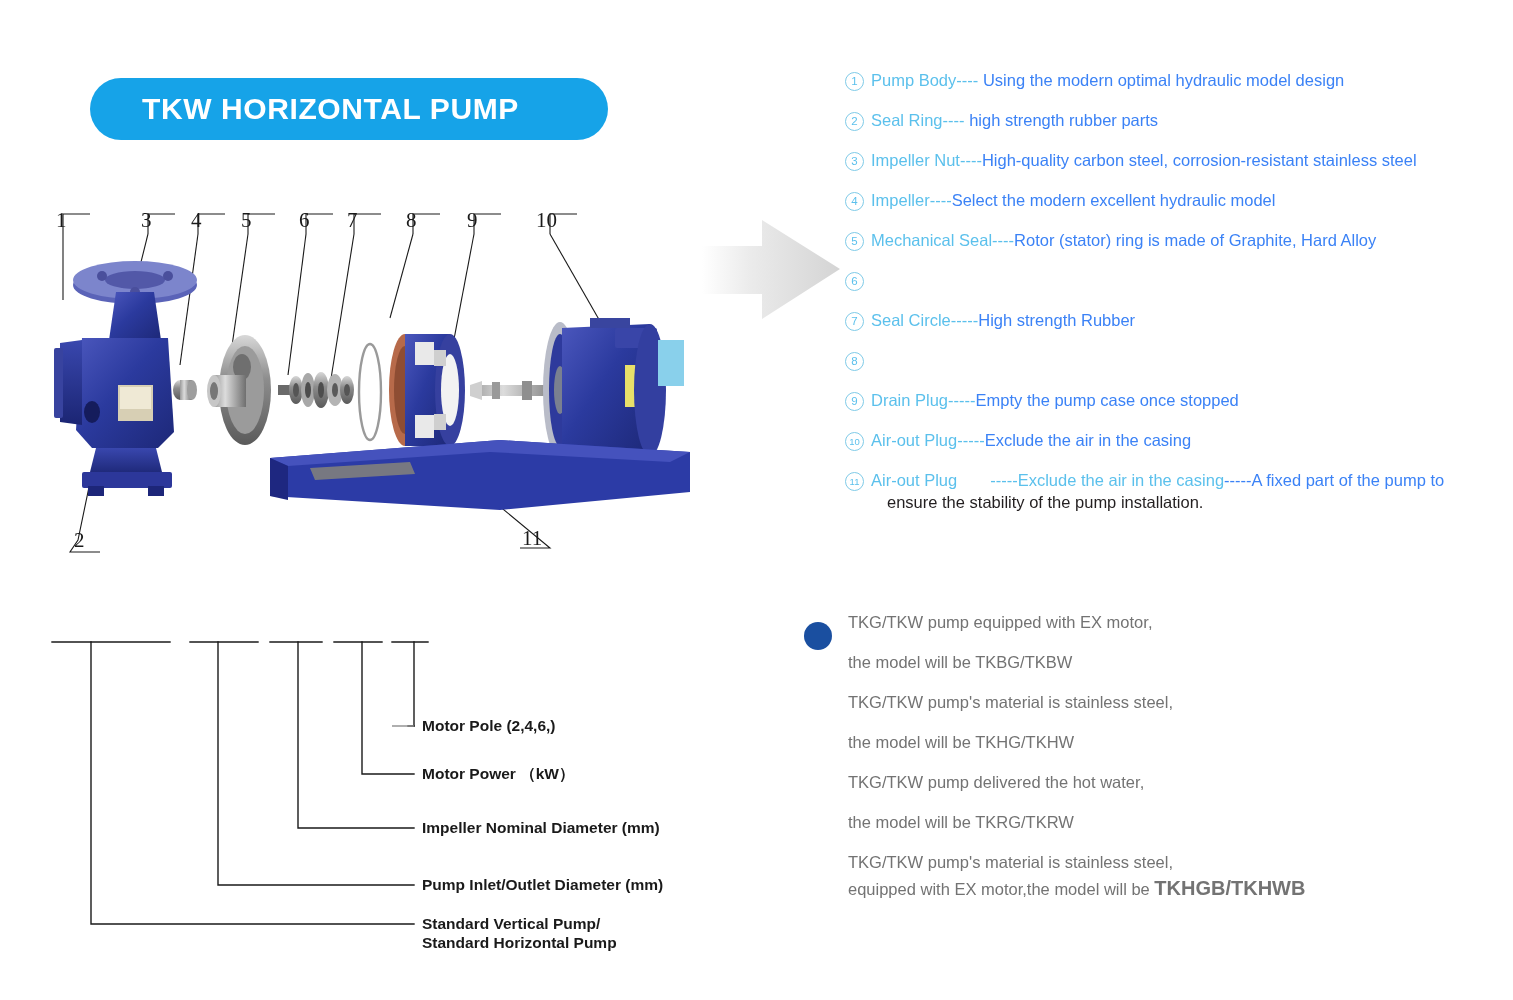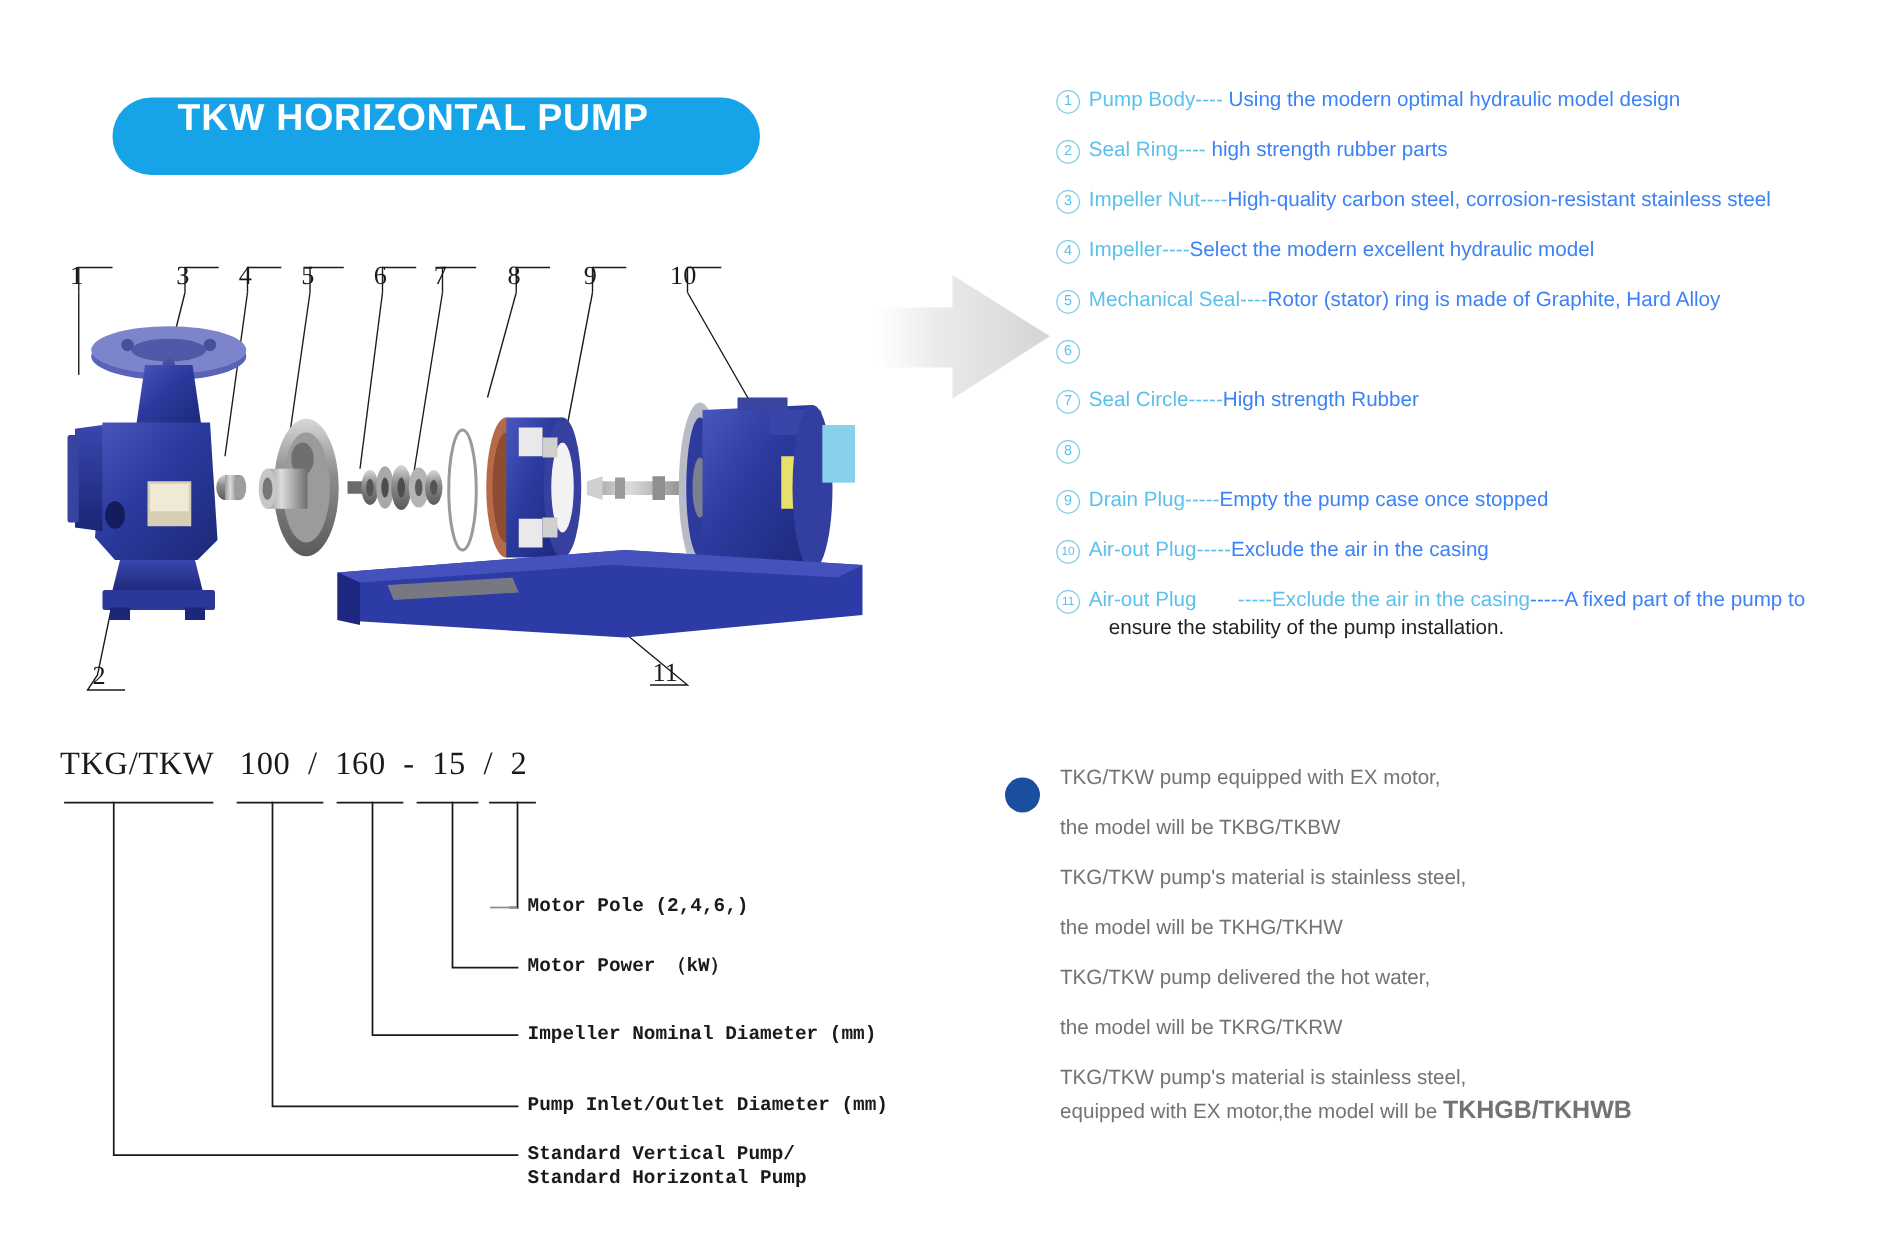--- a/index.html
+++ b/index.html
@@ -15,21 +15,21 @@
   }
   .page { position: absolute; inset: 0; }
 
   
   .title-banner {
     position: absolute;
     left: 90px; top: 78px;
     width: 518px; height: 62px;
     background: #16a3e8;
     border-radius: 31px;
-    display: flex; align-items: flex-start;
+    display: flex; align-items: center;
   }
   .title-banner .title-text {
     color: #ffffff;
     font-size: 30px;
     font-weight: bold;
     letter-spacing: 0.6px;
     padding-left: 52px;
     font-family: "Liberation Sans", sans-serif;
   }
 
@@ -82,21 +82,21 @@
     position: absolute; left: 0; top: 0;
     font-family: "Liberation Serif", serif;
     font-size: 26px;
     color: #1a1a1a;
     white-space: pre;
     letter-spacing: 0.5px;
   }
   .model-block svg { position: absolute; left: 0; top: 0; }
   .mlabel {
     position: absolute;
-    font-family: Liberation Mono, monospace;
+    font-family: Liberation Sans, sans-serif;
     font-size: 15.5px;
     font-weight: bold;
     color: #1a1a1a;
     line-height: 19px;
     white-space: pre-line;
   }
 
   
   .variants { position: absolute; left: 800px; top: 612px; width: 700px; }
   .bullet-dot {
@@ -361,21 +361,20 @@
       <span class="legend-body" style="white-space:normal;">
         <span class="lbl">Air-out Plug</span><span class="lbl-blue">-----Exclude the air in the casing</span><span class="dsc">-----A fixed part of the pump to</span>
         <span class="legend-cont">ensure the stability of the pump installation.</span>
       </span>
     </div>
 
   </div>
 
   <div class="model-block">
 
-    <span class="model-code" style="left:18px;top:0px;">TKG/TKW   100  /  160  -  15  /  2</span>
 
     <svg width="700" height="380" viewBox="0 0 700 380">
       <g stroke="#1a1a1a" stroke-width="1.4" fill="none" stroke-linecap="square">
 
         <path d="M22 46 L140 46"></path>
         <path d="M160 46 L228 46"></path>
         <path d="M240 46 L292 46"></path>
         <path d="M304 46 L352 46"></path>
         <path d="M362 46 L398 46"></path>
 

